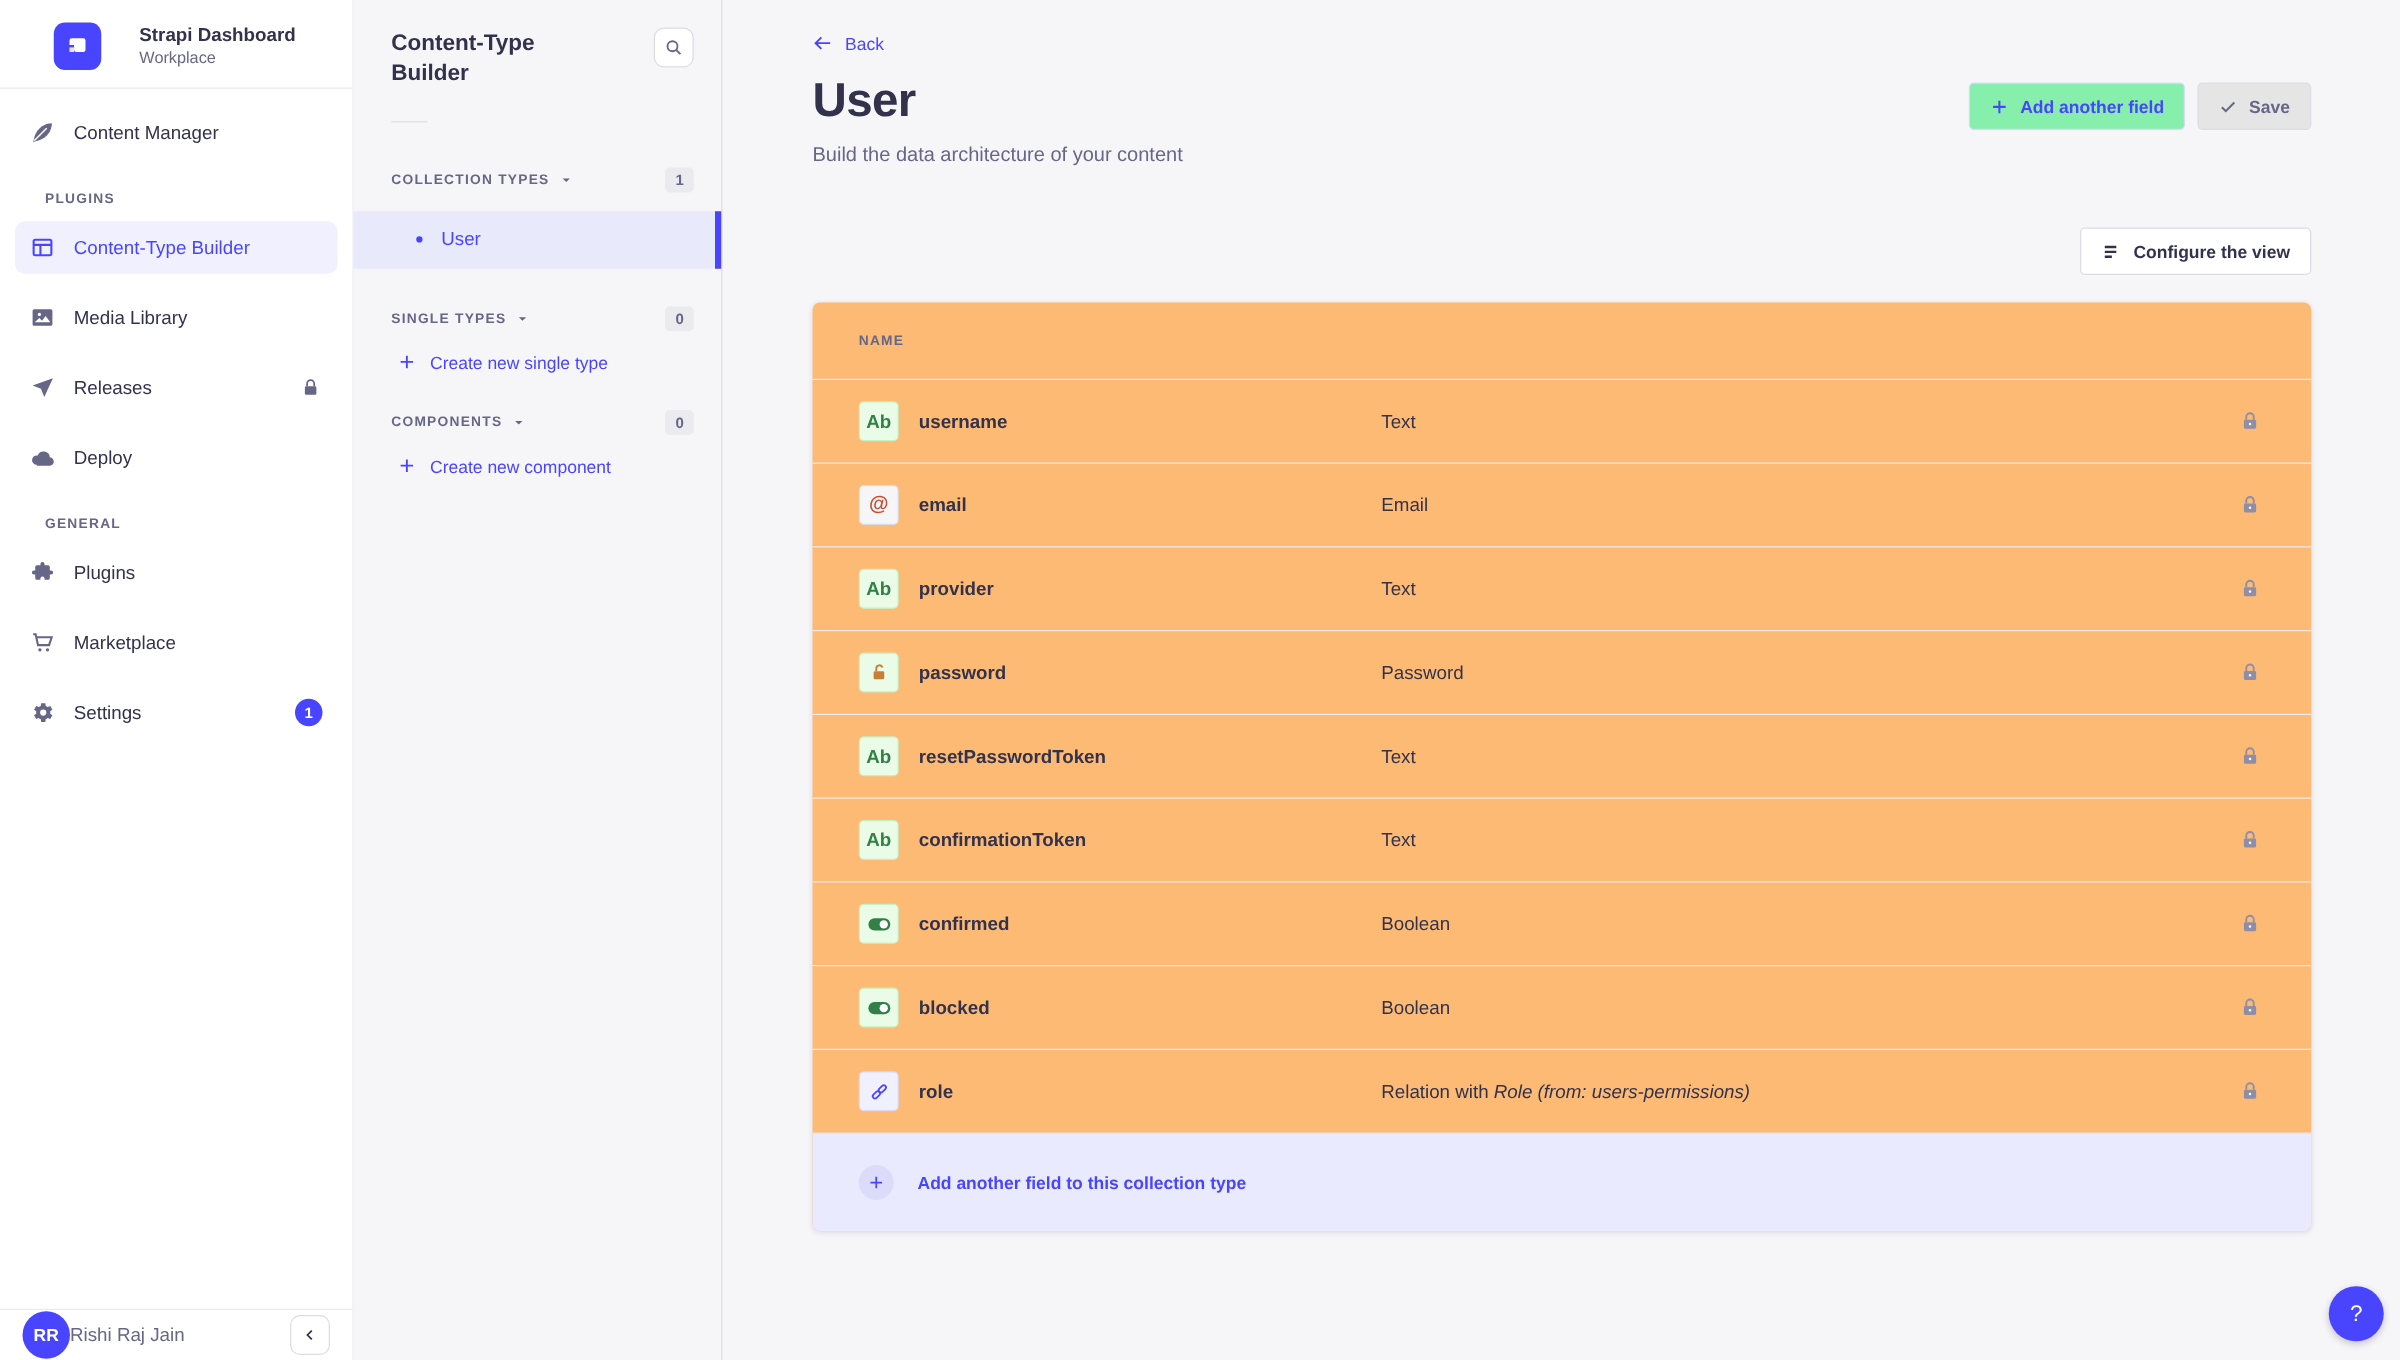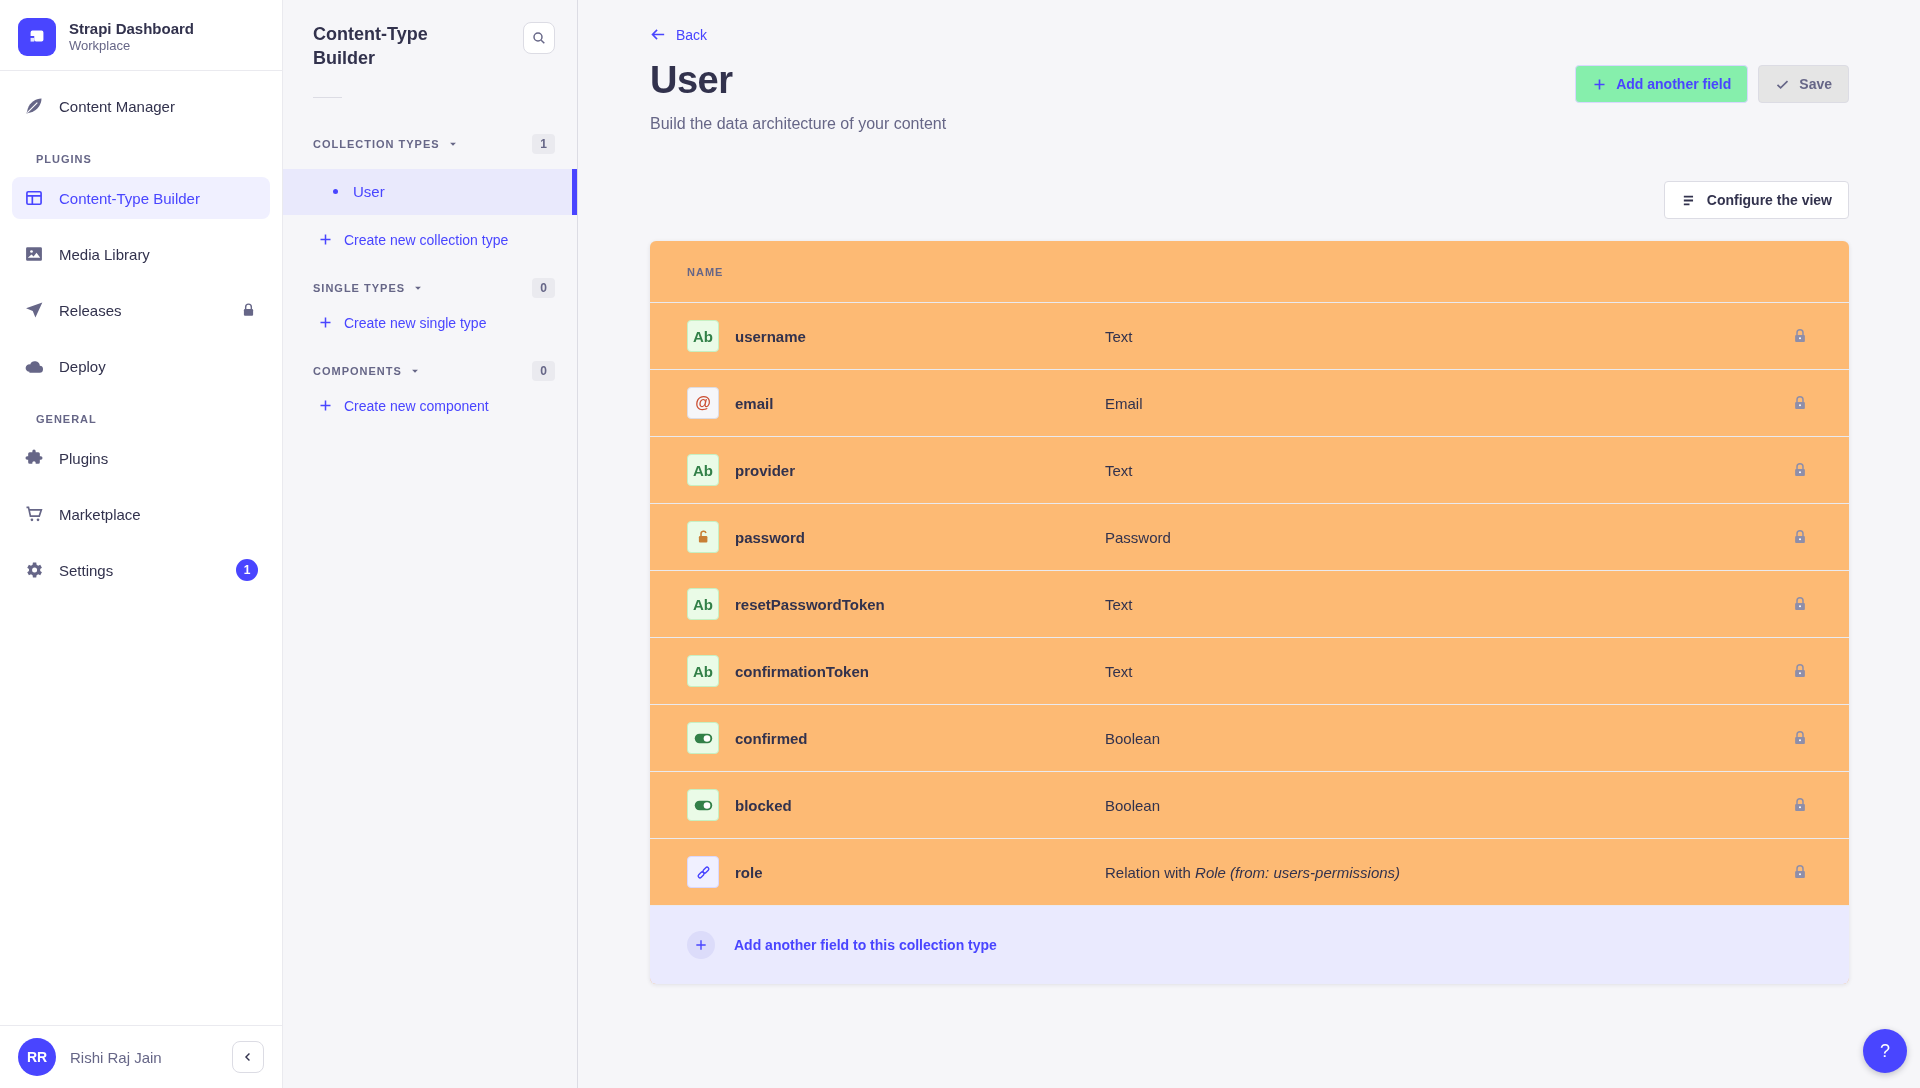--- a/index.html
+++ b/index.html
@@ -9,21 +9,21 @@
     background:#f6f6f9; color:#32324d; position:relative;
   }
   svg { display:block; }
 
   
   .nav {
     position:absolute; left:0; top:0; bottom:0; width:283px;
     background:#ffffff; border-right:1px solid #eaeaef;
     display:flex; flex-direction:column;
   }
-  .brand { display:flex; align-items:center; gap:13px; padding:18px 20px 14px 18px; border-bottom:1px solid #eaeaef; }
+  .brand { display:flex; align-items:center; gap:30px; padding:18px 20px 14px 18px; border-bottom:1px solid #eaeaef;justify-content:center; }
   .brand-logo {
     width:38px; height:38px; border-radius:9px; background:#4945ff;
     display:flex; align-items:center; justify-content:center; flex:0 0 auto;
   }
   .brand-title { font-size:15px; font-weight:700; color:#32324d; line-height:1.3; }
   .brand-sub { font-size:13px; color:#666687; line-height:1.3; }
   .nav-list { padding:14px 12px 0; }
   .nav-item {
     display:flex; align-items:center; gap:15px;
     height:42px; padding:0 12px; margin-bottom:14px;
@@ -37,21 +37,21 @@
     padding:0 24px; margin:26px 0 12px;
   }
   .nav-item .trail { margin-left:auto; display:flex; align-items:center; }
   .lock-mini { color:#666687; width:18px; height:18px; }
   .count-dot {
     min-width:22px; height:22px; border-radius:11px; background:#4945ff; color:#fff;
     font-size:12px; font-weight:700; display:flex; align-items:center; justify-content:center; padding:0 6px;
   }
   .nav-footer {
     margin-top:auto; border-top:1px solid #eaeaef;
-    display:flex; align-items:center; gap:14px; padding:12px 18px;
+    display:flex; align-items:center; padding:1px 18px;
   }
   .avatar {
     width:38px; height:38px; border-radius:50%; background:#4945ff; color:#fff;
     font-size:14px; font-weight:700; display:flex; align-items:center; justify-content:center;
   }
   .user-name { font-size:15px; color:#666687; flex:1; }
   .collapse-btn {
     width:32px; height:32px; border-radius:8px; border:1px solid #dcdce4; background:#fff;
     display:flex; align-items:center; justify-content:center; cursor:pointer; color:#32324d;
   }
@@ -283,28 +283,20 @@
         <svg width="10" height="10" viewBox="0 0 24 24" fill="currentColor">
             <path d="M5 9l7 7 7-7z"></path>
           </svg>
       </span>
       <span class="section-count">1</span>
     </div>
     <div class="subnav-item">
       <span class="bullet"></span>
       <span class="itm-lbl">User</span>
       <span class="sel-bar"></span>
-    </div>
-    <div class="subnav-action">
-      <span class="plus">
-        <svg width="15" height="15" viewBox="0 0 24 24" fill="none" stroke="currentColor" stroke-width="2.4">
-            <path d="M12 4v16M4 12h16"></path>
-          </svg>
-      </span>
-      <span>Create new collection type</span>
     </div>
   </div>
 
   <div class="subnav-section">
     <div class="section-head">
       <span class="lbl">SINGLE TYPES</span>
       <span class="caret">
         <svg width="10" height="10" viewBox="0 0 24 24" fill="currentColor">
             <path d="M5 9l7 7 7-7z"></path>
           </svg>

